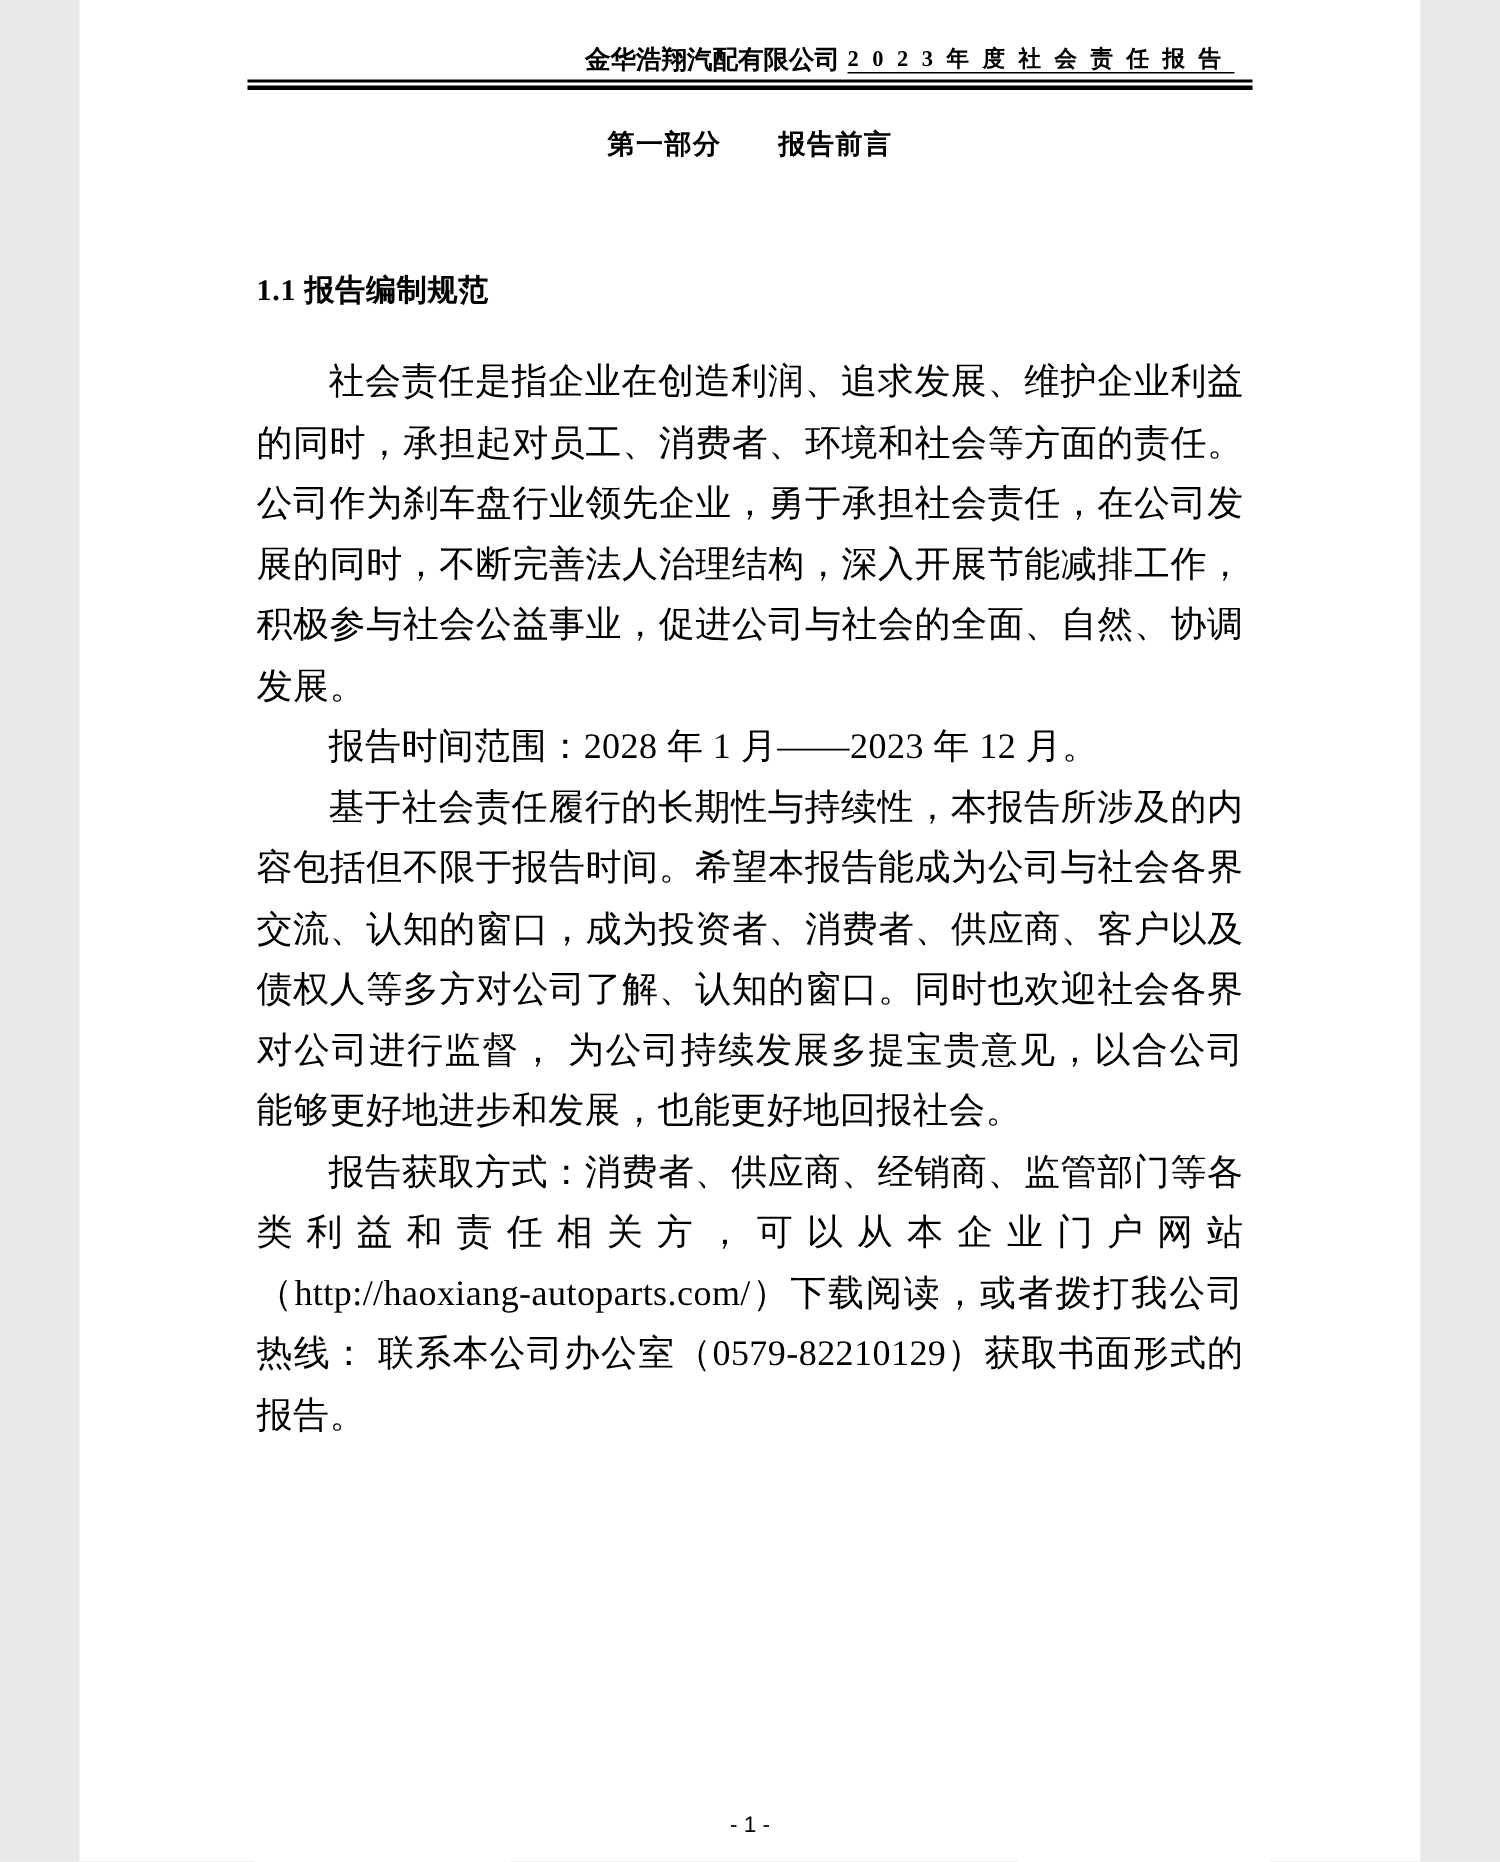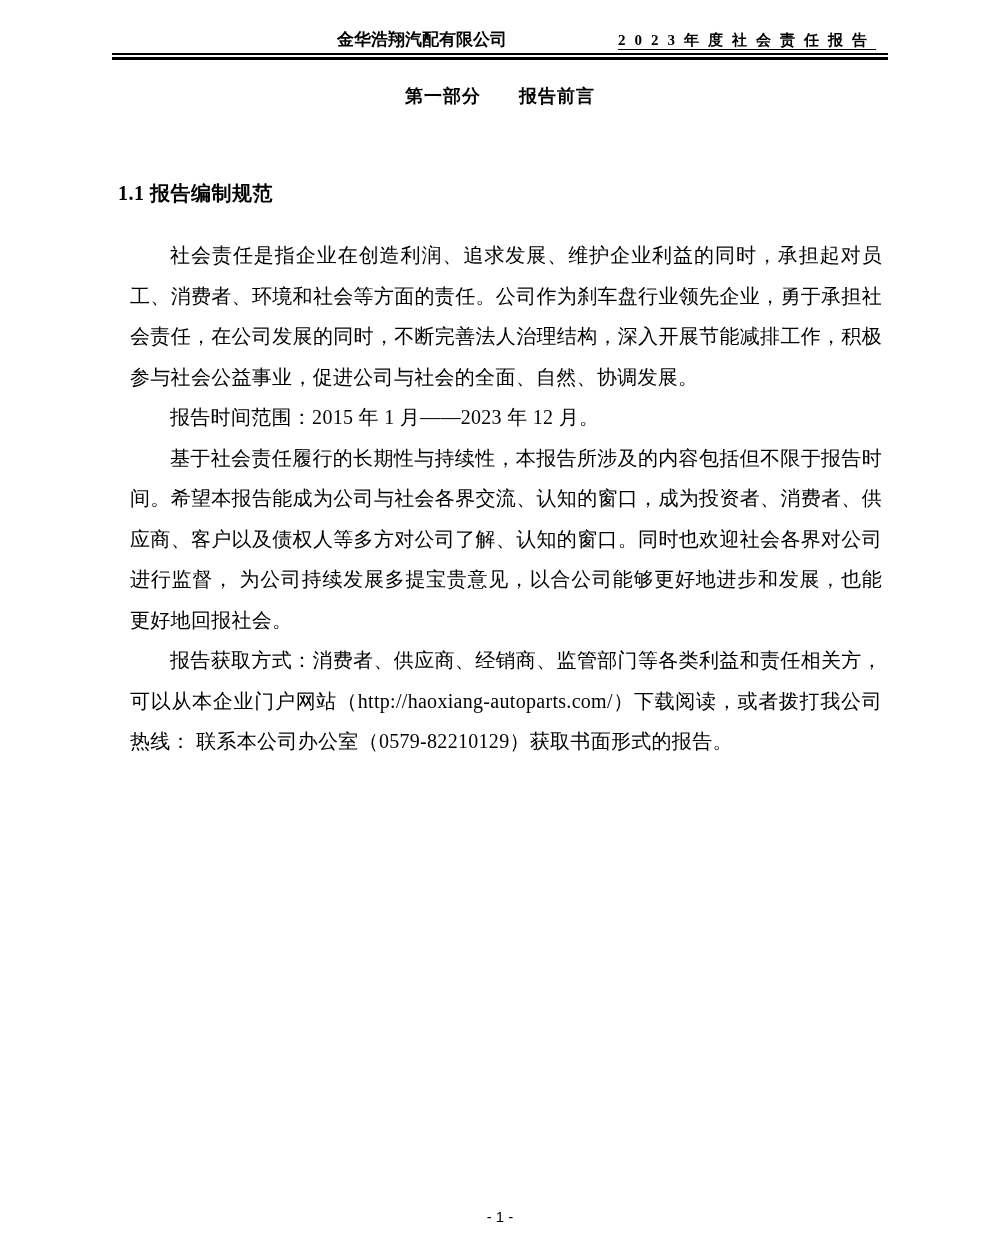--- a/index.html
+++ b/index.html
@@ -1,21 +1,21 @@
 <!DOCTYPE html>
 <html><head>
 <meta charset="utf-8">
 <style>
   * { margin: 0; padding: 0; box-sizing: border-box; }
   html, body { background: #e8e8e8; }
   body { font-family: "Liberation Serif", "DejaVu Serif", serif; }
 
   .page {
     position: relative;
-    width: 1000px;
+    width: 894px;
     height: 1241px;
     margin: 0 auto;
     background: #ffffff;
     color: #000000;
     overflow: hidden;
   }
 
   
   .header {
     position: absolute;
@@ -71,26 +71,25 @@
   }
 
   .section-heading {
     font-size: 20px;
     font-weight: bold;
     letter-spacing: 0.5px;
     margin-bottom: 28px;
   }
 
   .body-text p {
-    font-size: 20px;
+    font-size: 24px;
     line-height: 40.5px;
     text-align: justify;
     text-indent: 2em;
     letter-spacing: 0.3px;
-    margin-left: 12px;
   }
 
   
   .footer {
     position: absolute;
     bottom: 16px;
     left: 0;
     width: 100%;
     text-align: center;
     font-size: 15px;
@@ -110,21 +109,21 @@
     <div class="header-rule"></div>
   </div>
 
   <div class="doc-title">第一部分　　报告前言</div>
 
   <div class="content">
     <div class="section-heading">1.1 报告编制规范</div>
 
     <div class="body-text">
       <p>社会责任是指企业在创造利润、追求发展、维护企业利益的同时，承担起对员工、消费者、环境和社会等方面的责任。公司作为刹车盘行业领先企业，勇于承担社会责任，在公司发展的同时，不断完善法人治理结构，深入开展节能减排工作，积极参与社会公益事业，促进公司与社会的全面、自然、协调发展。</p>
-      <p>报告时间范围：2015 年 1 月——2023 年 12 月。</p>
+      <p>报告时间范围：2028 年 1 月——2023 年 12 月。</p>
       <p>基于社会责任履行的长期性与持续性，本报告所涉及的内容包括但不限于报告时间。希望本报告能成为公司与社会各界交流、认知的窗口，成为投资者、消费者、供应商、客户以及债权人等多方对公司了解、认知的窗口。同时也欢迎社会各界对公司进行监督， 为公司持续发展多提宝贵意见，以合公司能够更好地进步和发展，也能更好地回报社会。</p>
       <p>报告获取方式：消费者、供应商、经销商、监管部门等各类利益和责任相关方，可以从本企业门户网站（http://haoxiang-autoparts.com/）下载阅读，或者拨打我公司热线： 联系本公司办公室（0579-82210129）获取书面形式的报告。</p>
     </div>
   </div>
 
   <div class="footer">
     <span>- 1 -</span>
   </div>
 
 </div>

